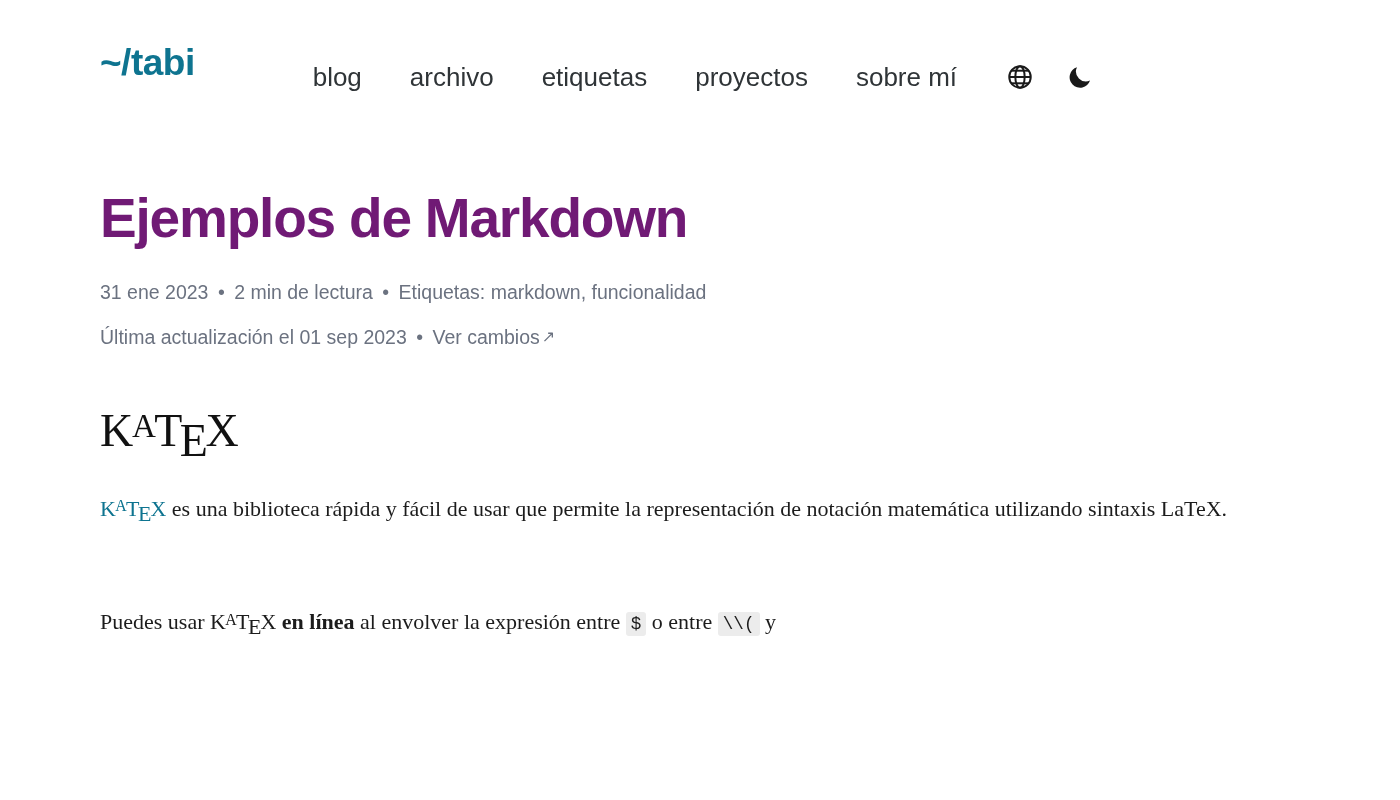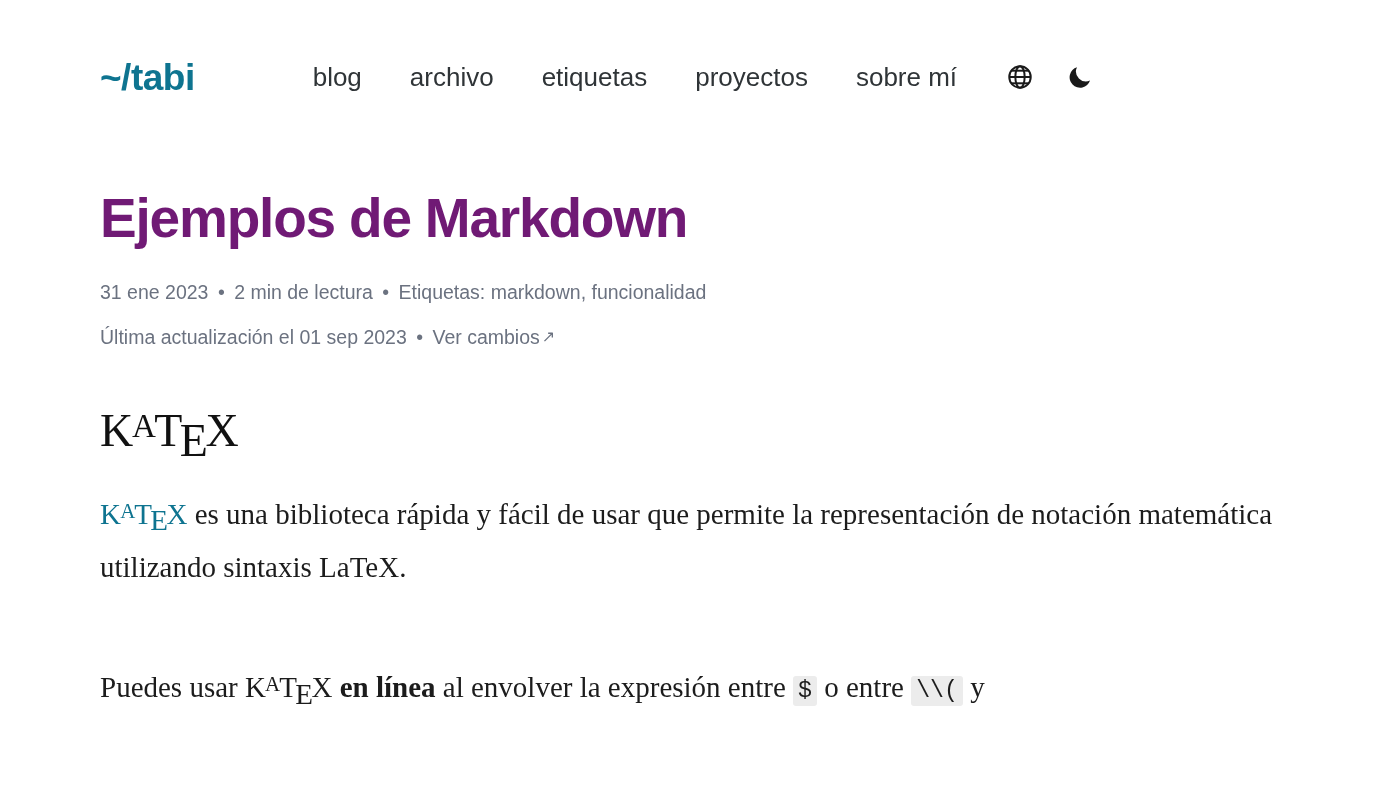--- a/index.html
+++ b/index.html
@@ -19,21 +19,20 @@
   .page {
     width: 1400px;
     height: 800px;
     position: relative;
     background: #fff;
   }
 
   
   .site-header {
     display: flex;
-    align-items: center;
     padding: 44px 100px 0 100px;
     height: 110px;
   }
   .brand {
     font-family: "Liberation Sans", sans-serif;
     font-size: 37px;
     font-weight: 700;
     color: #0e7490;
     letter-spacing: -0.5px;
     text-decoration: none;
@@ -139,21 +138,21 @@
   h2.section-head {
     font-family: "Liberation Serif", serif;
     font-size: 46px;
     font-weight: 400;
     margin: 56px 0 0 0;
     line-height: 1.1;
     color: #111;
   }
   p.para {
     font-family: "Liberation Serif", serif;
-    font-size: 29px;
+    font-size: 22px;
     line-height: 1.62;
     margin: 24px 0 0 0;
     max-width: 1190px;
     color: #1c1c1c;
   }
   a.inline-link {
     color: #0e7490;
     text-decoration: none;
   }
   code.inline-code {

